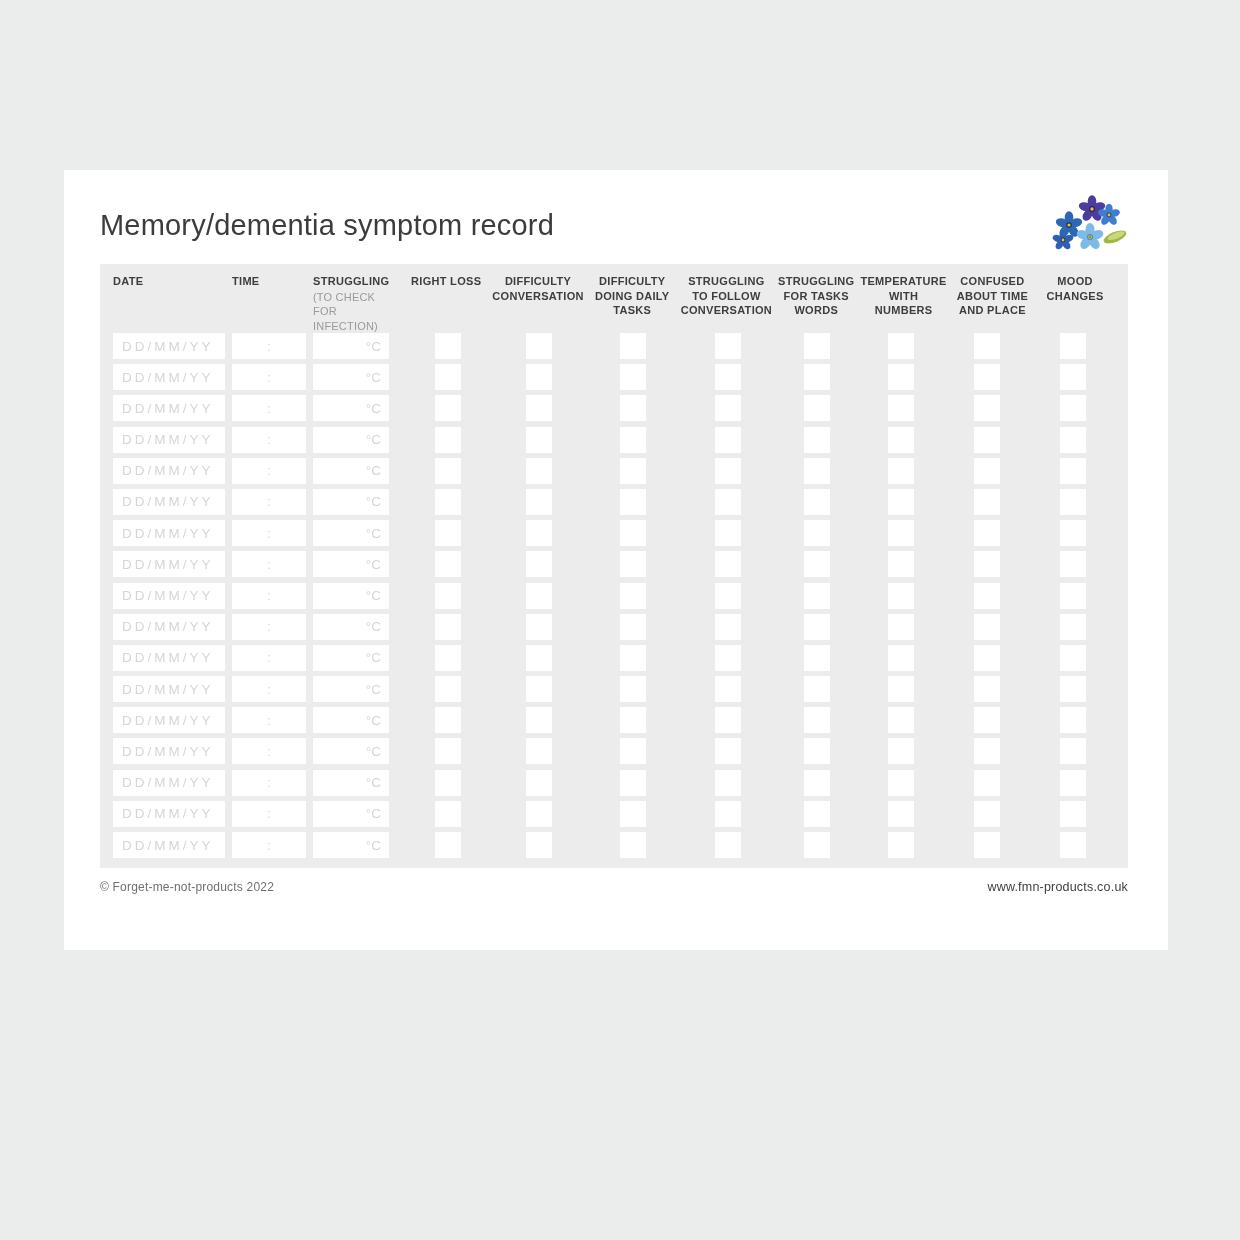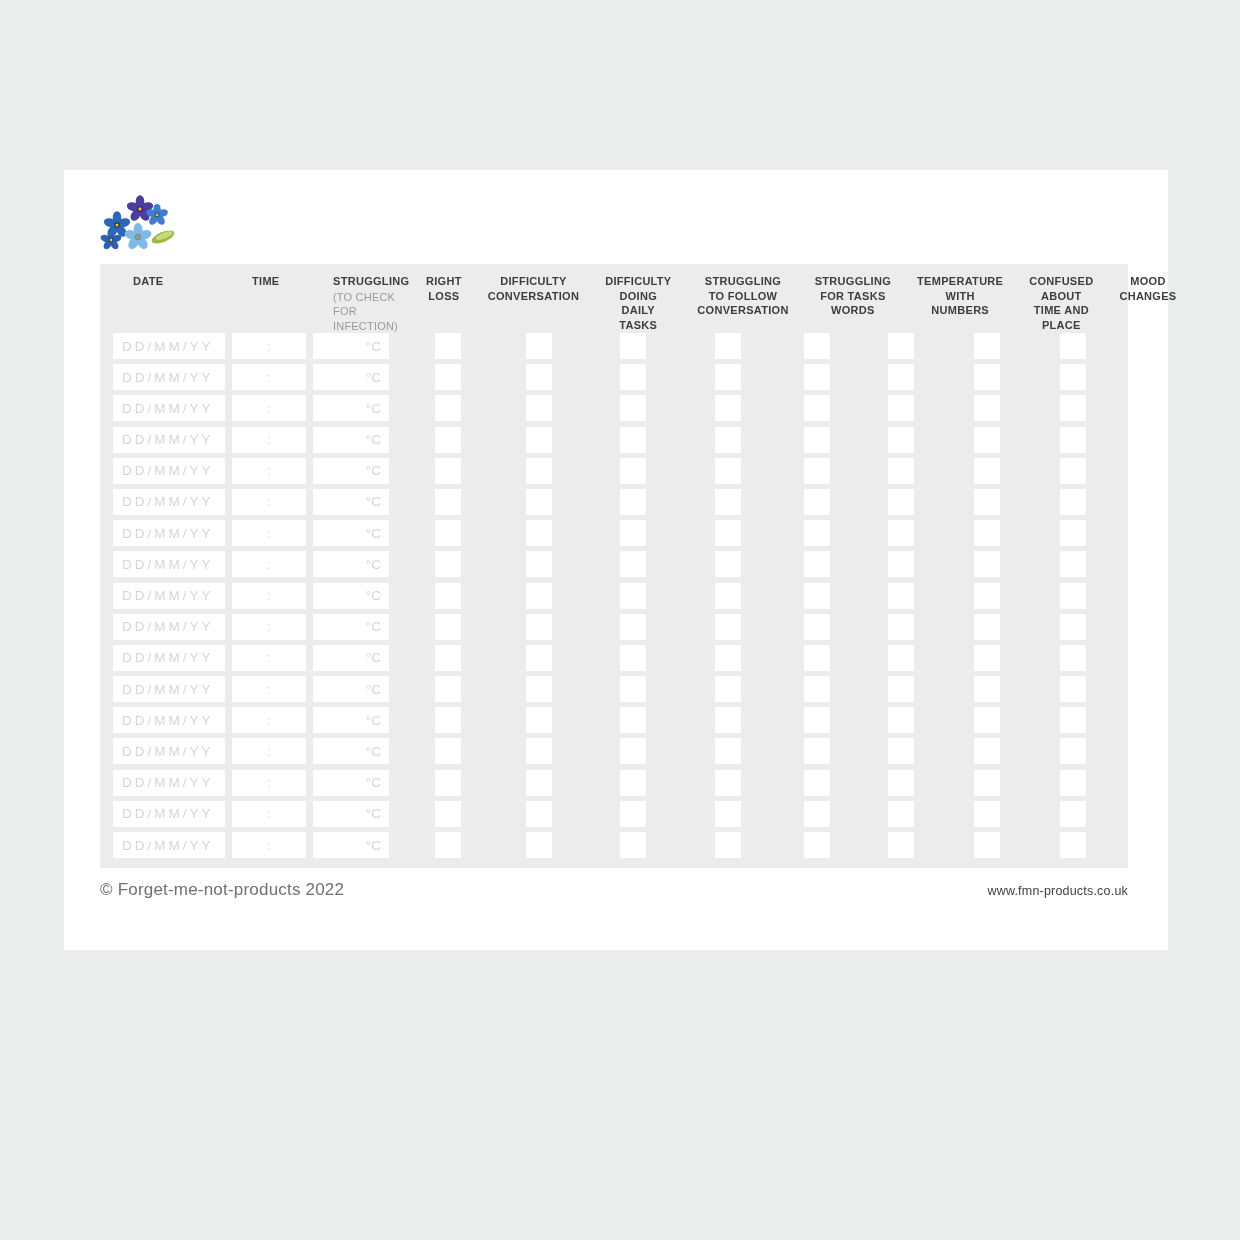--- a/index.html
+++ b/index.html
@@ -34,21 +34,21 @@
     width:1028px; height:604px;
     background:#ececec;
     padding:10px 13px 0 13px;
   }
   .grid {
     display:grid;
     grid-template-columns:119px 81px 90px 94fr 96fr 99fr 99fr 87fr 87fr 93fr 87fr;
     align-items:start;
   }
   .thead { min-height:52px; }
-  .hcell { padding-right:6px;margin-left:20px; }
+  .hcell { padding-right:6px; }
   .hcell.center { text-align:center; padding:0 3px; }
   .hlabel {
     font-size:11px; font-weight:700; color:#3d3d3d;
     line-height:14.5px; letter-spacing:0.3px;
   }
   .hnote {
     font-size:11px; font-weight:400; color:#9a9a9a;
     line-height:14.5px; letter-spacing:0.2px; margin-top:1px;
   }
   .row { margin-bottom:5.2px; align-items:center; }
@@ -65,29 +65,30 @@
   .checkcell { display:flex; justify-content:center; }
   .checkbox {
     appearance:none; -webkit-appearance:none;
     width:26px; height:26px; border:none; margin:0;
     background:#ffffff; cursor:pointer;
   }
   .sheet-foot {
     position:absolute; top:710px; left:36px; width:1028px;
     display:flex; justify-content:space-between; align-items:baseline;
   }
-  .copyright { font-size:17px; color:#707070; letter-spacing:0.2px; }
+  .copyright { font-size:12px; color:#707070; letter-spacing:0.2px; }
   .website   { font-size:12.5px; color:#3f3f3f; letter-spacing:0.2px; }
 </style>
 </head>
 <body>
 
 <div class="sheet">
 
   <div class="sheet-head">
+    <div class="page-title">Memory/dementia symptom record</div>
 
     <div class="logo">
       <span>
         <svg width="76" height="60" viewBox="0 0 76 60">
 
           <g transform="rotate(-22 63 42)">
             <ellipse cx="63" cy="42" rx="12" ry="5" fill="#9fb83f"></ellipse>
             <ellipse cx="64.5" cy="41.2" rx="9" ry="3" fill="#c9d87c"></ellipse>
           </g>
 

